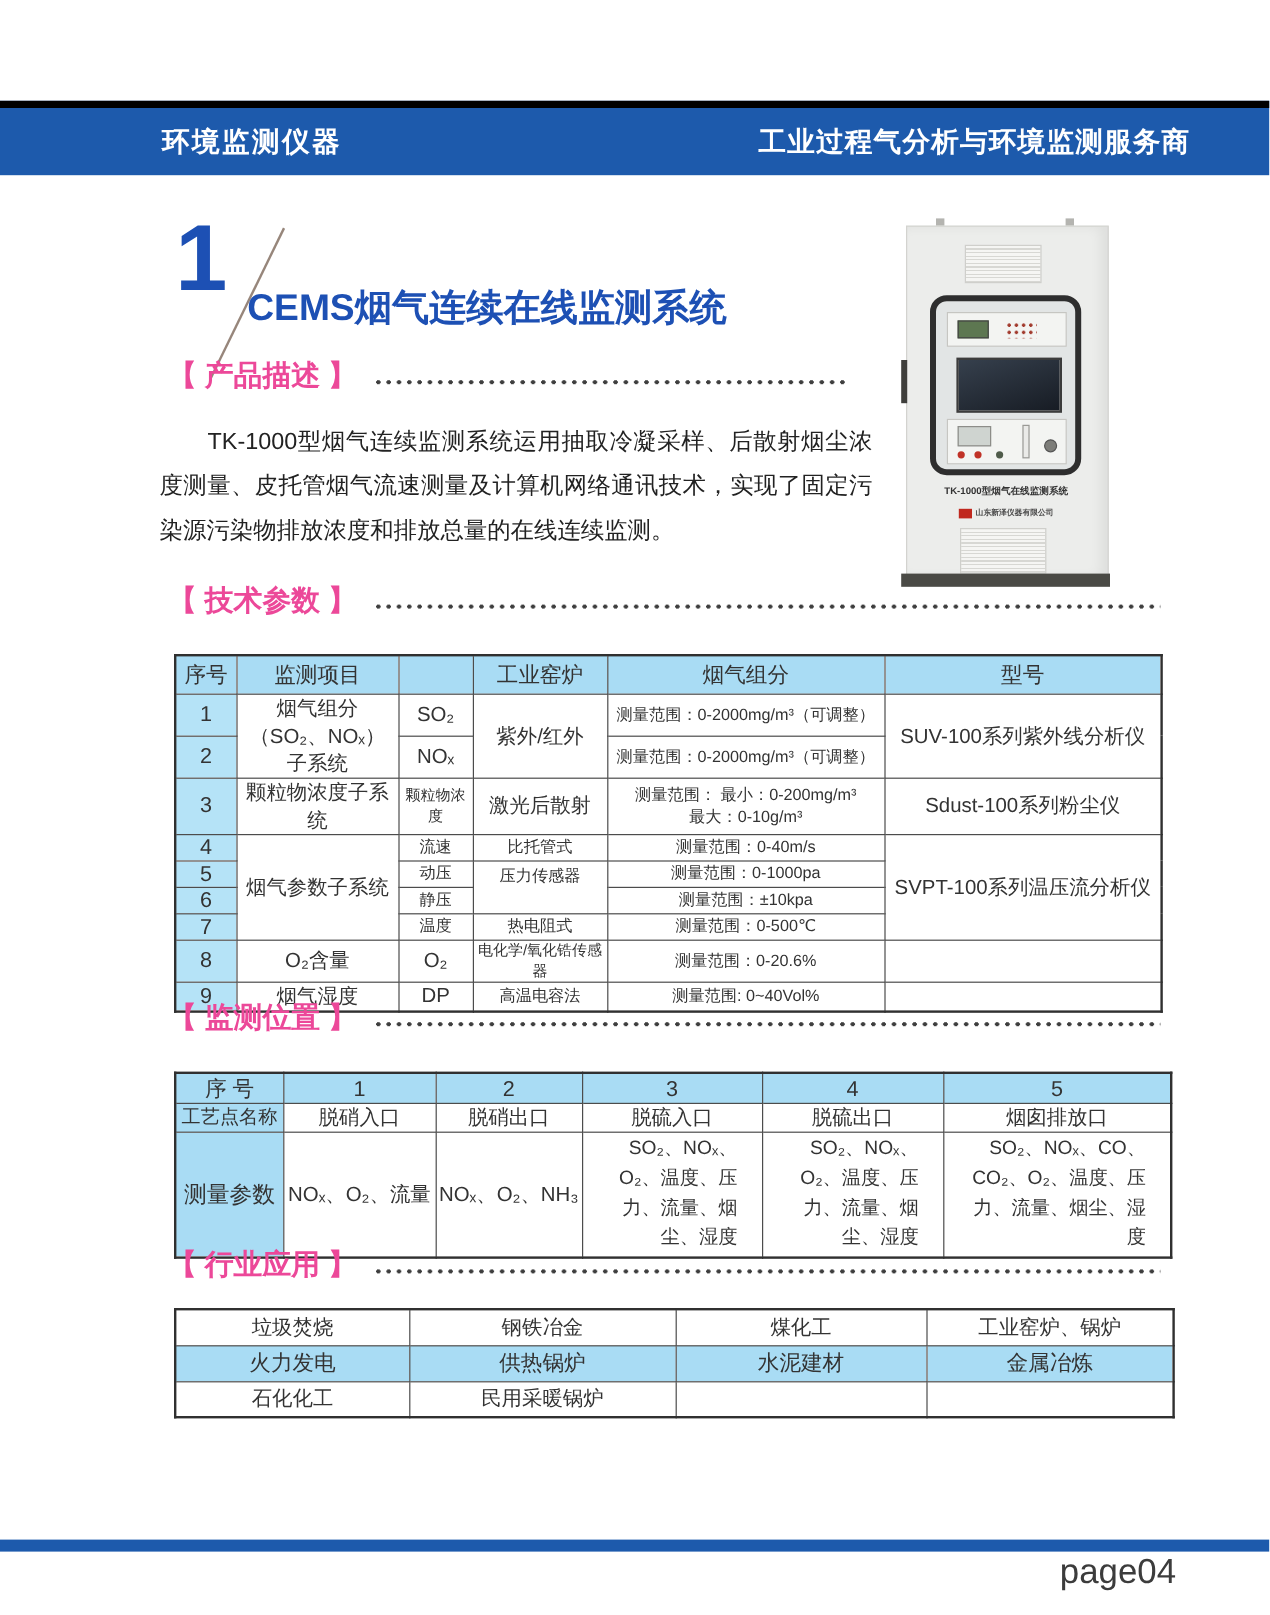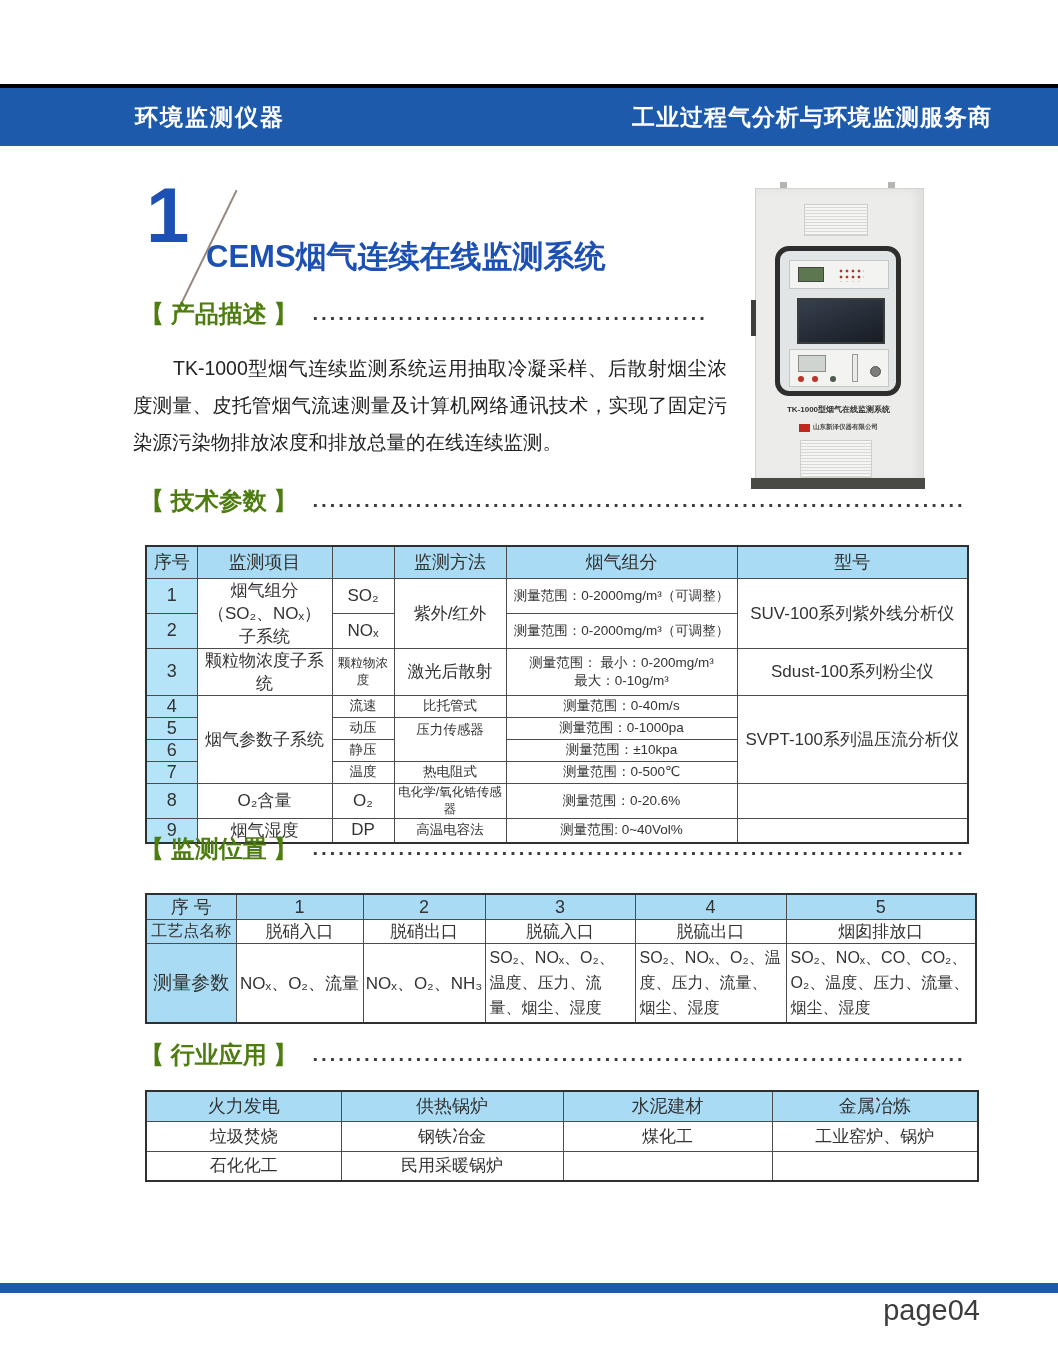--- a/index.html
+++ b/index.html
@@ -1,36 +1,36 @@
 <!DOCTYPE html>
 <html><head>
 <meta charset="utf-8">
 <style>
   html,body{margin:0;padding:0;background:#fff;}
   .page{position:relative;width:1058px;height:1346px;background:#ffffff;overflow:hidden;
         font-family:"Liberation Sans","DejaVu Sans",sans-serif;color:#333;}
 
   
   .topbar{position:absolute;left:0;top:84px;width:1058px;height:62px;background:#1d5aac;
-          border-top:4px solid #000000;box-sizing:border-box;}
+          border-top:6px solid #000000;box-sizing:border-box;}
   .topbar-inner{display:flex;justify-content:space-between;align-items:center;height:100%;
           padding:0 66px 0 135px;}
   .topbar-left{font-size:23px;font-weight:bold;color:#fff;letter-spacing:2px;}
   .topbar-right{font-size:23px;font-weight:bold;color:#fff;letter-spacing:1px;}
 
   
   .hero-number{position:absolute;left:146px;top:176px;font-size:78px;font-weight:bold;
           color:#1d50b4;line-height:1;}
   .hero-slash{position:absolute;left:205px;top:183px;width:2px;height:140px;background:#97867b;
           transform:rotate(26deg);}
   .hero-title{position:absolute;left:206px;top:236px;font-size:31px;font-weight:bold;color:#1d50b4;}
 
   
   .section-row{position:absolute;left:140px;display:flex;align-items:flex-end;}
-  .section-label{font-size:24px;font-weight:bold;color:#4d7c0f;white-space:nowrap;line-height:1.15;}
+  .section-label{font-size:24px;font-weight:bold;color:#ec4899;white-space:nowrap;line-height:1.15;}
   .dots{flex:1;height:5px;margin:0 0 7px 14px;
         background-image:radial-gradient(circle 1.7px,#3e3e3e 97%,transparent);
         background-size:8.6px 5px;background-repeat:repeat-x;background-position:left bottom;}
   .row-desc{top:300px;width:565px;}
   .row-tech{top:487px;width:827px;}
   .row-loc{top:835px;width:827px;}
   .row-ind{top:1041px;width:827px;}
 
   
   .desc-text{position:absolute;left:133px;top:350px;width:594px;font-size:19.5px;line-height:37px;
@@ -74,21 +74,21 @@
   td{border:1px solid #4c4c4c;text-align:center;vertical-align:middle;font-size:17px;color:#333;
      padding:0 2px;box-sizing:border-box;overflow:hidden;}
   .tbl-tech{left:145px;top:545px;width:822px;border:2px solid #303030;}
   .tbl-loc{left:145px;top:893px;width:832px;border:2px solid #303030;}
   .tbl-ind{left:145px;top:1090px;width:832px;border:2px solid #303030;}
   .hd{background:#a9dcf4;font-size:18px;}
   .no{background:#b5e3f7;font-size:18px;}
   .small{font-size:12.5px;padding:0;}
   .msmall{font-size:13.5px;padding:0;}
   .vtop{vertical-align:top;padding-top:3px;}
-  .ptext{font-size:16px;line-height:1.55;text-align:left;padding:2px 4px;}
+  .ptext{font-size:16px;line-height:1.55;text-align:right;padding:2px 20px;}
   .r-h{height:32px;} .r-30{height:29px;} .r-43{height:43px;} .r-22{height:22px;} .r-24{height:24px;}
   .l-30{height:16px;} .l-57{height:57px;}
   .i-30{height:30px;}
 
   
   .footer-bar{position:absolute;left:0;top:1283px;width:1058px;height:10px;background:#1d5aac;}
   .footer-page{position:absolute;right:78px;top:1294px;font-size:29px;color:#3c3c3c;}
 </style>
 </head>
 <body>
@@ -154,21 +154,21 @@
         <col style="width:62px">
       <col style="width:112px">
         <col style="width:231px">
         <col style="width:231px">
     </colgroup>
     <tbody>
         <tr class="r-h">
       <td class="hd">序号</td>
       <td class="hd">监测项目</td>
       <td class="hd"></td>
-      <td class="hd">监测方法</td>
+      <td class="hd">工业窑炉</td>
       <td class="hd">烟气组分</td>
       <td class="hd">型号</td>
     </tr>
     <tr class="r-30">
       <td class="no">1</td>
       <td rowspan="2">烟气组分（SO₂、NOₓ）子系统</td>
       <td>SO₂</td>
       <td rowspan="2">紫外/红外</td>
       <td class="msmall">测量范围：0-2000mg/m³（可调整）</td>
       <td rowspan="2">SUV-100系列紫外线分析仪</td>
@@ -282,30 +282,30 @@
 
   <table class="tbl-ind">
     <colgroup>
       <col style="width:195px">
         <col style="width:222px">
         <col style="width:209px">
         <col style="width:206px">
     </colgroup>
     <tbody>
         <tr class="i-30">
+      <td>垃圾焚烧</td>
+      <td>钢铁冶金</td>
+      <td>煤化工</td>
+      <td>工业窑炉、锅炉</td>
+    </tr>
+    <tr class="i-30">
       <td class="hd">火力发电</td>
       <td class="hd">供热锅炉</td>
       <td class="hd">水泥建材</td>
       <td class="hd">金属冶炼</td>
-    </tr>
-    <tr class="i-30">
-      <td>垃圾焚烧</td>
-      <td>钢铁冶金</td>
-      <td>煤化工</td>
-      <td>工业窑炉、锅炉</td>
     </tr>
     <tr class="i-30">
       <td>石化化工</td>
       <td>民用采暖锅炉</td>
       <td></td>
       <td></td>
     </tr>
   </tbody>
     </table>
 

